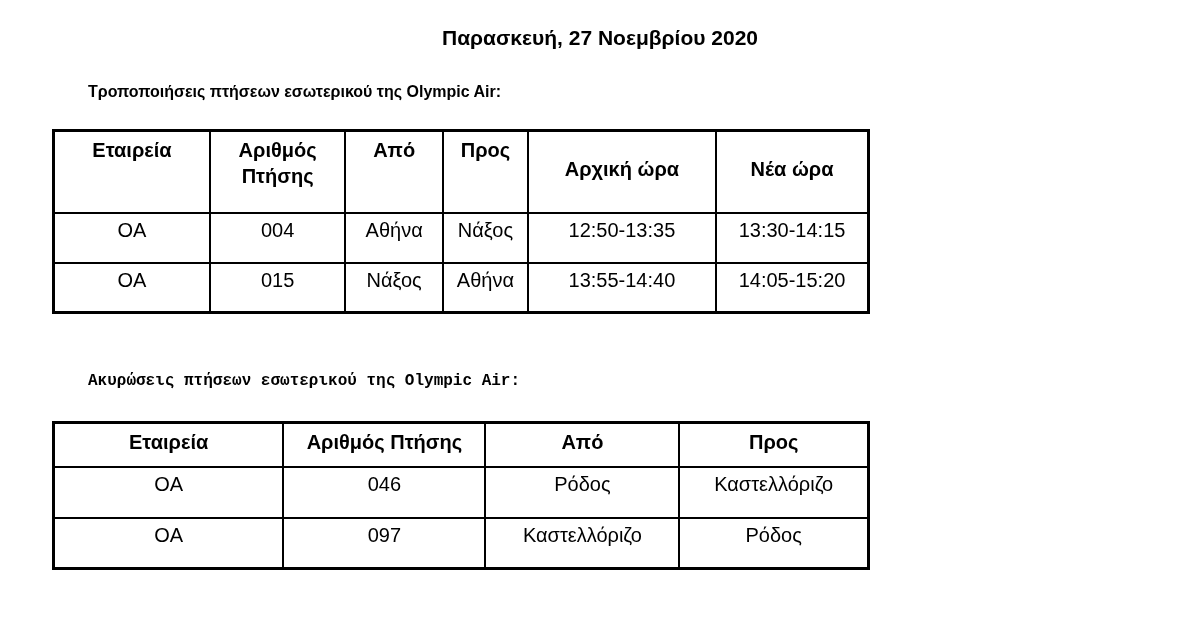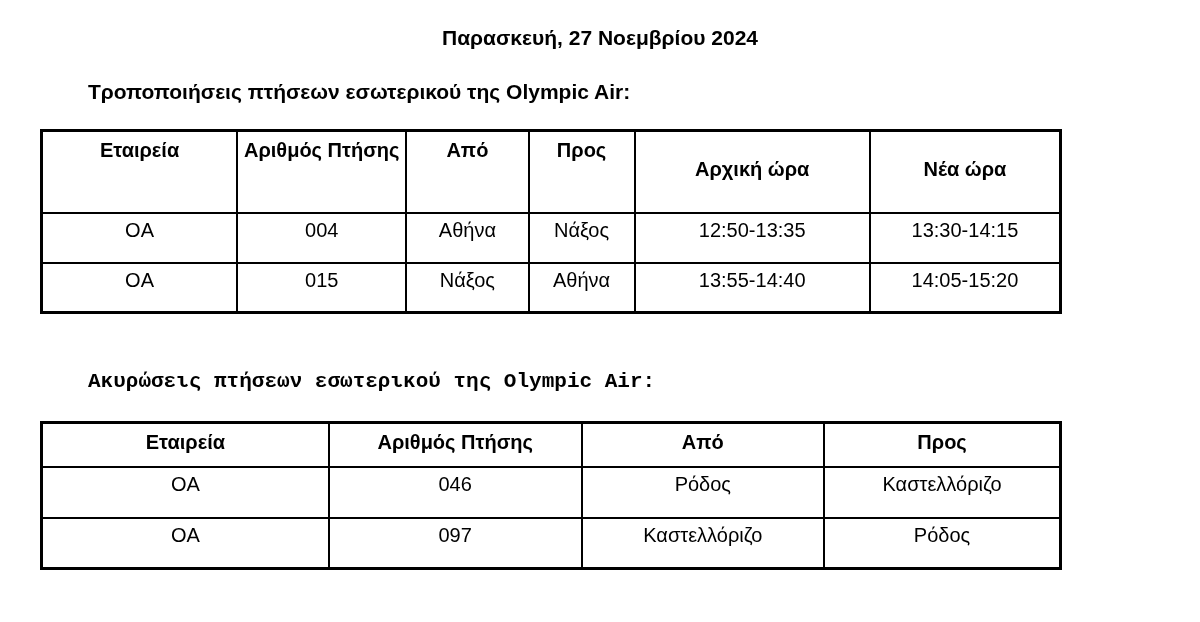--- a/index.html
+++ b/index.html
@@ -16,33 +16,33 @@
   }
   .doc-title {
     margin: 26px 0 0 0;
     text-align: center;
     font-size: 21px;
     font-weight: bold;
     line-height: 23px;
   }
   .section-heading {
     margin: 31px 0 0 88px;
-    font-size: 21px;
+    font-size: 16px;
     font-weight: bold;
     line-height: 23px;
   }
   .section-heading.second {
     margin-top: 56px;
     font-family: Liberation Mono, monospace;
   }
   table.flight-table {
     border-collapse: collapse;
     table-layout: fixed;
-    margin-left: 40px;
-    width: 1022px;
+    margin-left: 52px;
+    width: 818px;
     border: 3px solid #000000;
   }
   table.t1 { margin-top: 26px; }
   table.t2 { margin-top: 28px; }
   .flight-table th,
   .flight-table td {
     border: 2px solid #000000;
     text-align: center;
     vertical-align: top;
     font-size: 20px;
@@ -59,21 +59,21 @@
     text-decoration-style: wavy;
     text-decoration-color: #ff0000;
     text-decoration-thickness: 2px;
     text-underline-offset: 4px;
     text-decoration-skip-ink: none;
   }
 </style>
 </head>
 <body>
 
-<div class="doc-title">Παρασκευή, 27 Νοεμβρίου 2024</div>
+<div class="doc-title">Παρασκευή, 27 Νοεμβρίου 2020</div>
 
 <div class="section-heading">Τροποποιήσεις πτήσεων εσωτερικού της Olympic Air:</div>
 
 <table class="flight-table t1">
   <colgroup>
     <col style="width:19.2%">
     <col style="width:16.6%">
     <col style="width:12.0%">
     <col style="width:10.4%">
     <col style="width:23.1%">

